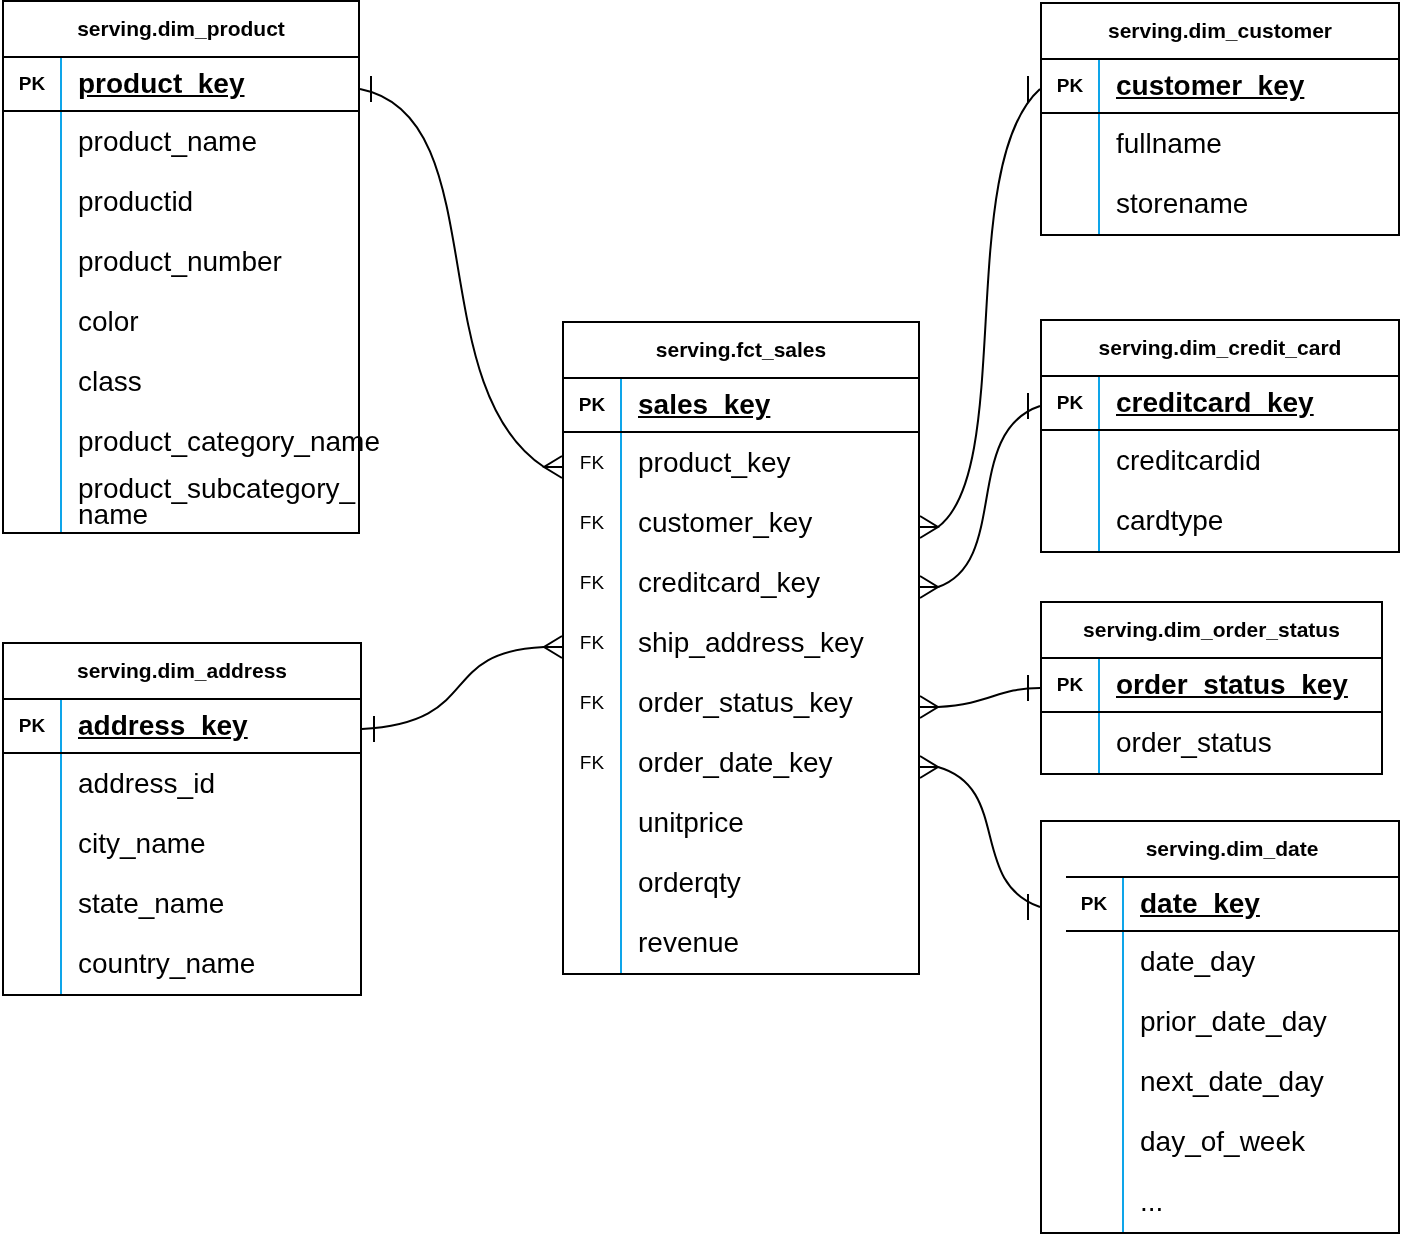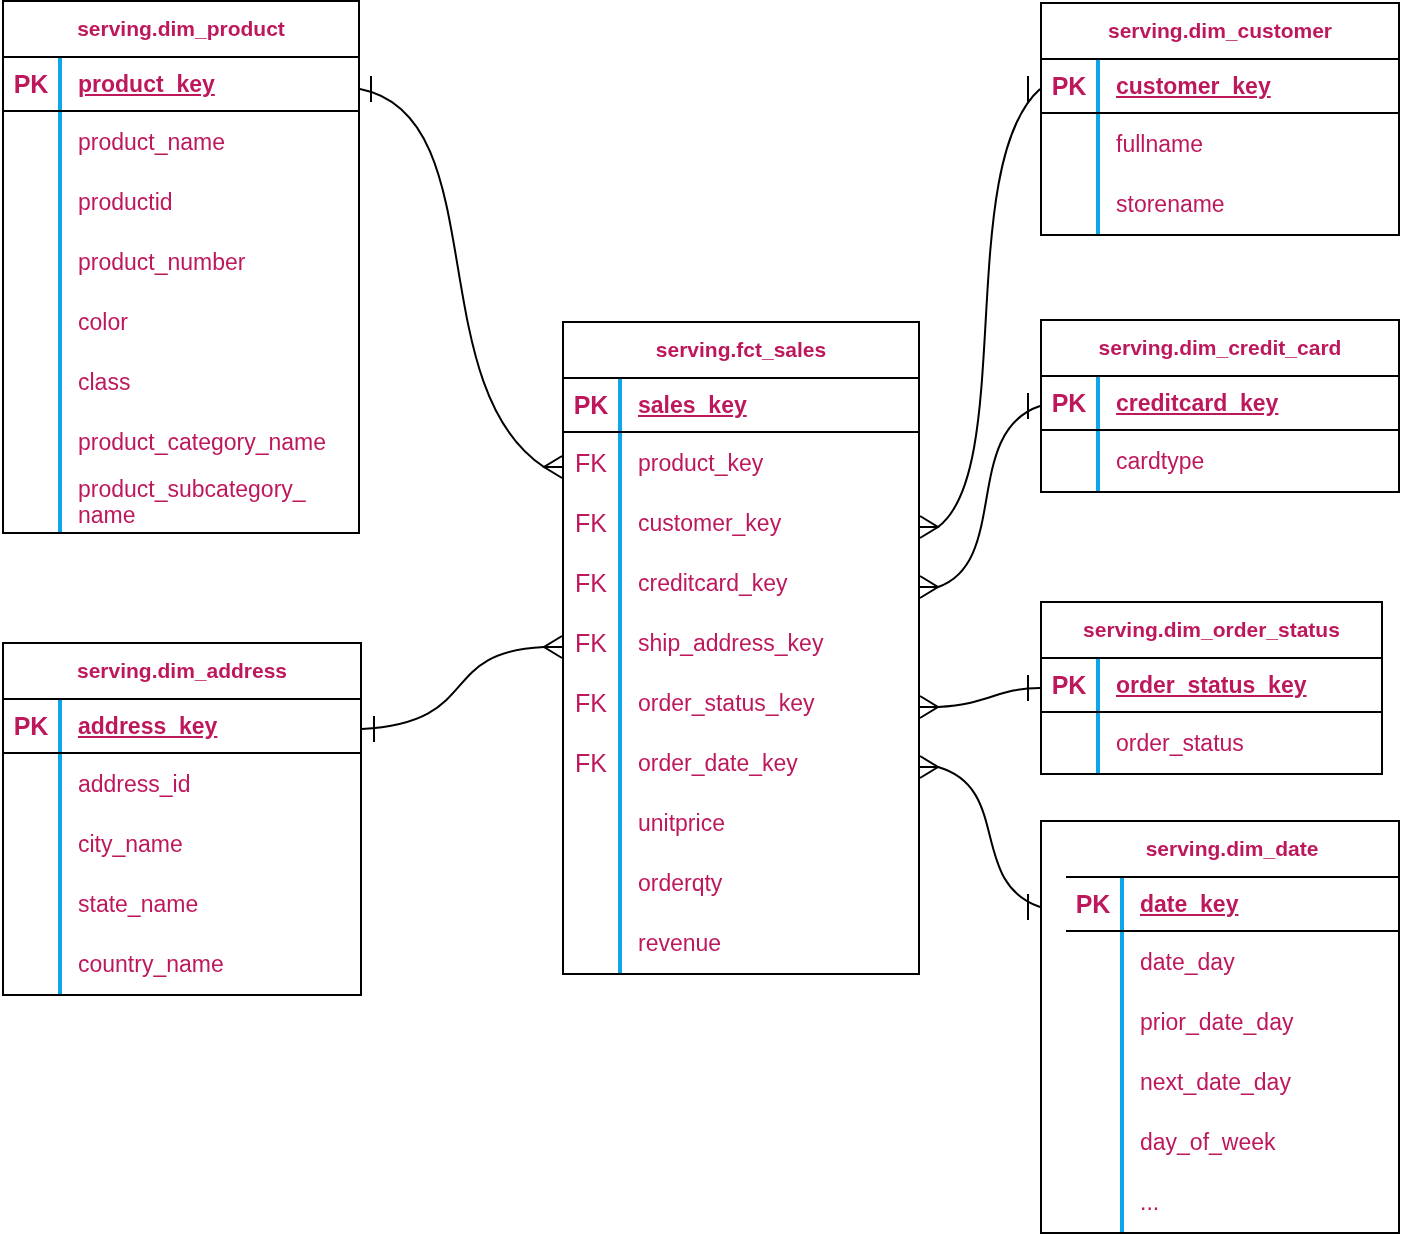--- a/index.html
+++ b/index.html
@@ -2,49 +2,49 @@
 <html><head>
 <meta charset="utf-8">
 <style>
   html,body{margin:0;padding:0;background:#ffffff;}
   *{box-sizing:border-box;}
   .canvas{
     position:relative;
     width:1402px;height:1242px;
     background:#ffffff;
     font-family:"Liberation Sans", sans-serif;
-    color:#be185d;
+    color:#000000;
     overflow:hidden;
   }
   .tbl{
     position:absolute;
     background:#fff;
     border:2px solid #000;
     z-index:1;
   }
   .t-title{
     height:56px;
     border-bottom:2px solid #000;
     display:flex;align-items:center;justify-content:center;
     font-weight:bold;font-size:21px;
   }
   .t-pkrow{height:54px;border-bottom:2px solid #000;display:flex;}
   .t-row{height:60px;display:flex;}
   .kcell{
     flex:0 0 58px;
-    border-right:4px solid #0ea5e9;
+    border-right:2px solid #0ea5e9;
     display:flex;align-items:center;justify-content:center;
-    font-size:25px;
+    font-size:19px;
   }
   .kcell.pk{font-weight:bold;}
   .fcell{
     flex:1;
     display:flex;align-items:center;
     padding-left:16px;
-    font-size:23px;line-height:26px;
+    font-size:28px;line-height:26px;
     white-space:pre-line;
   }
   .pk-name{font-weight:bold;text-decoration:underline;}
   
   #tbl-dim-product   {left:2;    top:2;   width:358px; left:2px;}
   #tbl-dim-customer  {left:1040px; top:2px;   width:360px;}
   #tbl-fct-sales     {left:562px;  top:321px; width:358px;}
   #tbl-dim-credit-card {left:1040px; top:319px; width:360px;}
   #tbl-dim-order-status{left:1040px; top:601px; width:343px;}
   #tbl-dim-date      {left:1040px; top:820px; width:360px;padding-left:24px;}
@@ -158,20 +158,24 @@
   </div>
 
   <div class="tbl" id="tbl-dim-credit-card">
     <div class="t-title">serving.dim_credit_card</div>
     <div class="t-pkrow">
       <div class="kcell pk">PK</div>
       <div class="fcell"><span class="pk-name">creditcard_key</span></div>
     </div>
     <div class="t-row">
         <div class="kcell"></div>
+        <div class="fcell">creditcardid</div>
+      </div>
+    <div class="t-row">
+        <div class="kcell"></div>
         <div class="fcell">cardtype</div>
       </div>
   </div>
 
   <div class="tbl" id="tbl-dim-order-status">
     <div class="t-title">serving.dim_order_status</div>
     <div class="t-pkrow">
       <div class="kcell pk">PK</div>
       <div class="fcell"><span class="pk-name">order_status_key</span></div>
     </div>

